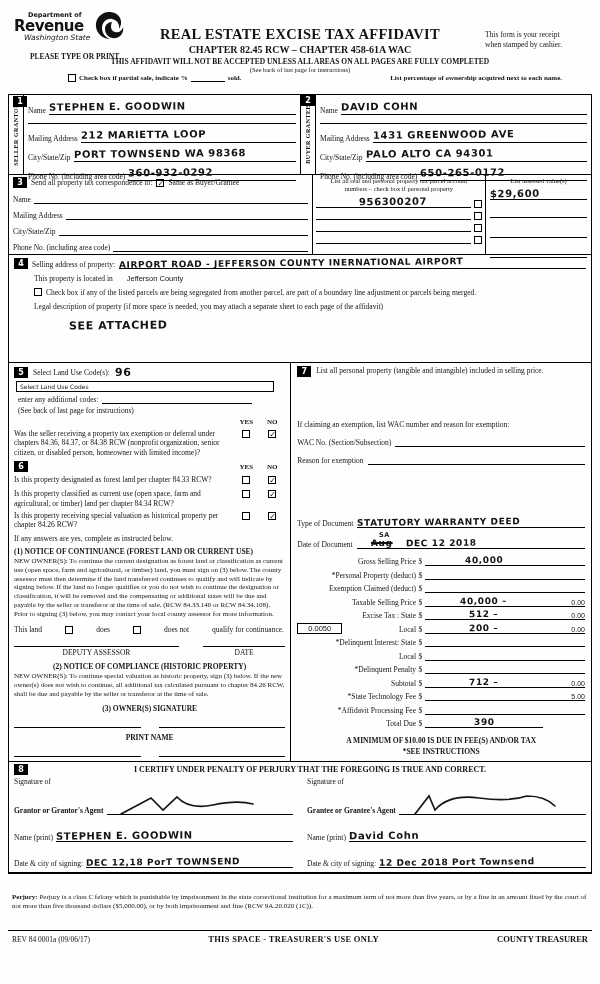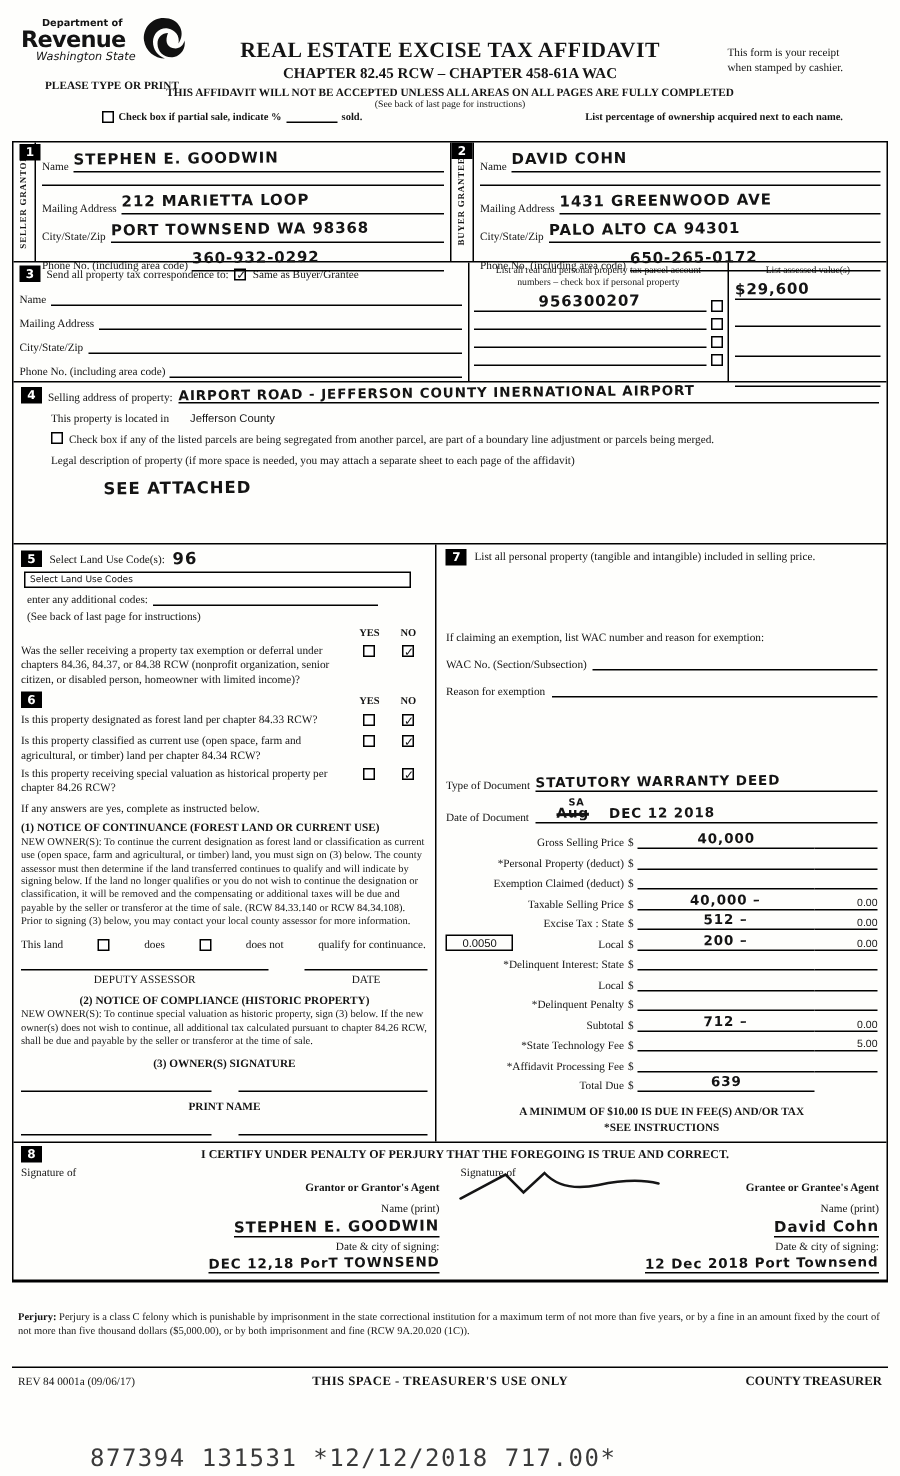--- a/index.html
+++ b/index.html
@@ -110,21 +110,21 @@
   .lright { width:42px; border-bottom:1px solid #000; text-align:right; font-size:7px; font-family:"Liberation Sans",sans-serif; }
   .lprefixbox { border:1.2px solid #000; font-size:7.5px; padding:0 10px; margin-right:6px; text-align:center; font-family:"Liberation Sans",sans-serif; }
   .minnote { text-align:center; font-weight:bold; font-size:7.5px; margin-top:8px; line-height:1.4; }
 
   
   .row8 { padding:2px 5px 4px 5px; font-size:7.5px; }
   .certify { text-align:center; font-weight:bold; font-size:8px; display:flex; align-items:center; gap:6px; }
   .certify .txt { flex:1; text-align:center; }
   .sigcols { display:flex; gap:14px; margin-top:2px; }
   .sigcol { flex:1; }
-  .sigline { display:flex; align-items:flex-end; gap:3px; margin-top:1px;flex-direction:column; }
+  .sigline { display:flex; align-items:flex-end; gap:3px; margin-top:15px; }
   .siglbl2 { font-weight:bold; }
   .sig-svg { position:absolute; bottom:-2px; left:10px; }
   .sigfill { border-bottom:1px solid #000; flex:1; position:relative; height:14px; }
 
   
   .perjury { border-top:1.5px solid #000; border-bottom:1.5px solid #000; font-size:7px; line-height:1.3; padding:19px 4px; margin-top:0; }
   .footrow { display:flex; align-items:center; padding:3px 4px; font-size:7.5px; }
   .foot-c { flex:1; text-align:center; font-weight:bold; font-size:8.5px; letter-spacing:.3px; }
   .foot-r { font-weight:bold; font-size:8.5px; }
   .stamp { font-family:"DejaVu Sans Mono",monospace; font-size:16px; color:#3a3a3a; margin:34px 0 0 52px; letter-spacing:1px; }
@@ -486,21 +486,21 @@
             </div>
             <div class="lrow">
               <span class="llabel">*Affidavit Processing Fee</span>
                 <span class="ldollar">$</span>
               <span class="lval"></span>
               <span class="lright"></span>
             </div>
             <div class="lrow" style="padding-right:42px;">
               <span class="llabel">Total Due</span>
                 <span class="ldollar">$</span>
-              <span class="lval"><span class="hw hw-sm">639</span></span>
+              <span class="lval"><span class="hw hw-sm">390</span></span>
             </div>
           </div>
           <div class="minnote">
             <span>A MINIMUM OF $10.00 IS DUE IN FEE(S) AND/OR TAX</span><br>
             <span>*SEE INSTRUCTIONS</span>
           </div>
         </div>
       </div>
     </div>
 

